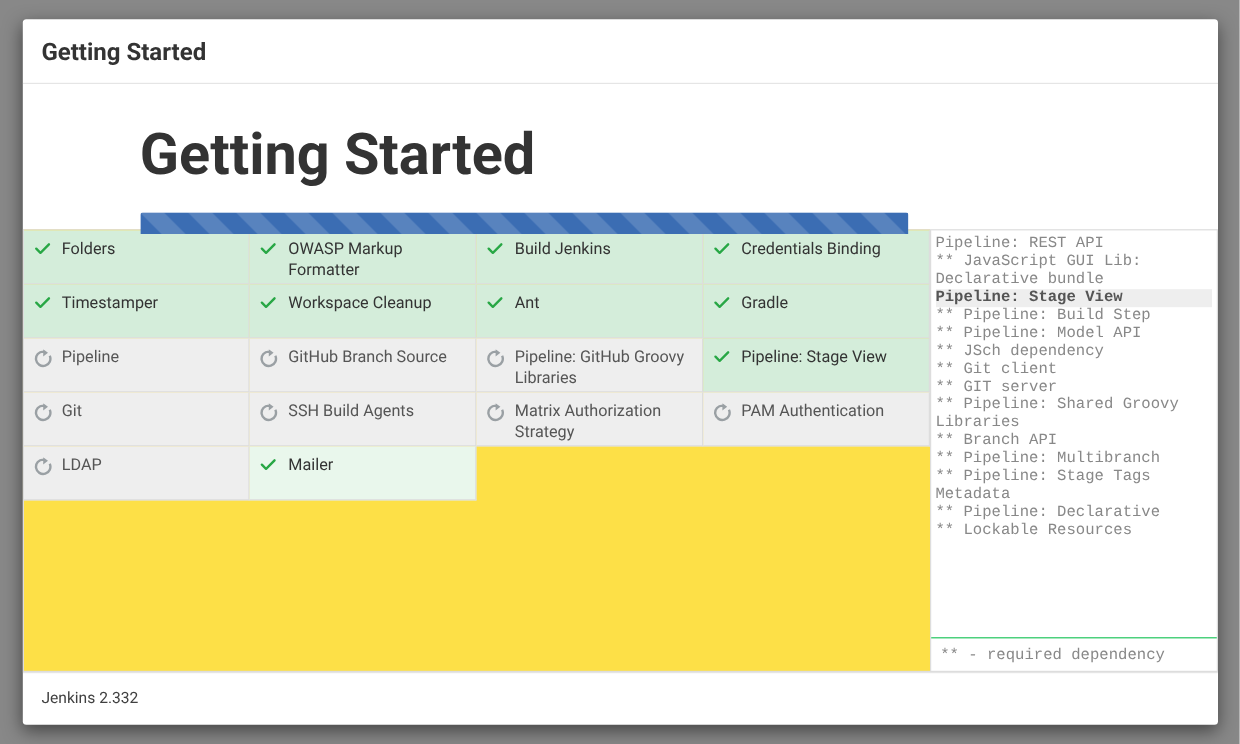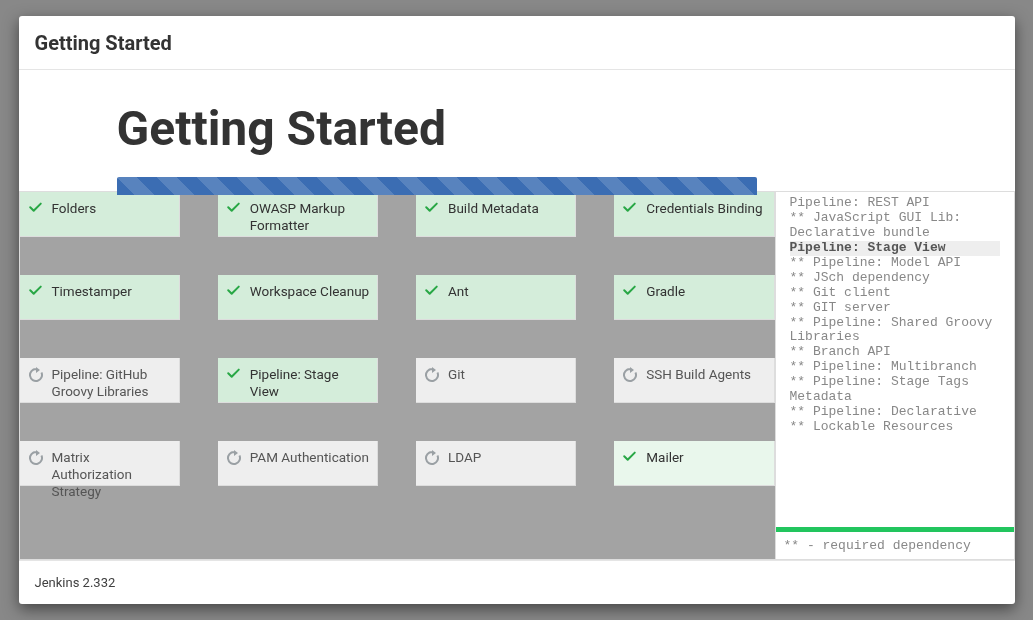--- a/index.html
+++ b/index.html
@@ -64,25 +64,24 @@
     flex: 1;
     display: flex;
     min-height: 0;
     margin-top: -4px;
   }
   .grid {
     flex: 1;
     display: grid;
     grid-template-columns: repeat(4, 1fr);
     grid-auto-rows: 45px;
-    background: #a3a3a3;
+    background: #fde047;
     border: 1px solid #ddd;
     border-right: none;
     align-content: start;
-    gap: 38px;
   }
   .plugin {
     display: flex;
     align-items: flex-start;
     padding: 8px 6px 4px 8px;
     font-size: 13.5px;
     color: #333;
     border-right: 1px solid #ddd;
     border-bottom: 1px solid #ddd;
   }
@@ -111,32 +110,32 @@
     display: flex;
     flex-direction: column;
     font-family: "Courier New", Courier, monospace;
     font-size: 13px;
     color: #888;
     background: #fff;
   }
   .side-scroll {
     flex: 1;
     overflow-y: scroll;
-    padding: 4px 14px;
+    padding: 4px 4px;
     line-height: 1.15;
   }
   .side-scroll .line { white-space: normal; }
   .side-scroll .current {
     font-weight: bold;
     color: #555;
     background: #eee;
     display: block;
   }
   .side-foot {
-    border-top: 5px solid #22c55e;
+    border-top: 1px solid #22c55e;
     padding: 6px 8px;
     font-family: "Courier New", Courier, monospace;
     font-size: 13px;
     color: #888;
   }
   .modal-foot {
     border-top: 1px solid #e5e5e5;
     padding: 14px 16px;
     font-size: 13px;
     color: #404040;
@@ -180,21 +179,21 @@
             </svg>
           </span>
           <span class="name">OWASP Markup Formatter</span>
         </div>
         <div class="plugin success">
           <span class="icon">
             <svg class="check-svg" viewBox="0 0 16 16">
               <path d="M13.485 1.929a1 1 0 0 1 0 1.414L6.414 10.414a1 1 0 0 1-1.414 0L1.515 6.929a1 1 0 1 1 1.414-1.414L5.707 8.293l6.364-6.364a1 1 0 0 1 1.414 0z"></path>
             </svg>
           </span>
-          <span class="name">Build Metadata</span>
+          <span class="name">Build Jenkins</span>
         </div>
         <div class="plugin success">
           <span class="icon">
             <svg class="check-svg" viewBox="0 0 16 16">
               <path d="M13.485 1.929a1 1 0 0 1 0 1.414L6.414 10.414a1 1 0 0 1-1.414 0L1.515 6.929a1 1 0 1 1 1.414-1.414L5.707 8.293l6.364-6.364a1 1 0 0 1 1.414 0z"></path>
             </svg>
           </span>
           <span class="name">Credentials Binding</span>
         </div>
         <div class="plugin success">
@@ -221,20 +220,36 @@
           </span>
           <span class="name">Ant</span>
         </div>
         <div class="plugin success">
           <span class="icon">
             <svg class="check-svg" viewBox="0 0 16 16">
               <path d="M13.485 1.929a1 1 0 0 1 0 1.414L6.414 10.414a1 1 0 0 1-1.414 0L1.515 6.929a1 1 0 1 1 1.414-1.414L5.707 8.293l6.364-6.364a1 1 0 0 1 1.414 0z"></path>
             </svg>
           </span>
           <span class="name">Gradle</span>
+        </div>
+        <div class="plugin pending">
+          <span class="icon">
+            <svg class="spin-svg" viewBox="0 0 16 16">
+              <path d="M8 3a5 5 0 1 0 4.546 2.914l1.79-.894A7 7 0 1 1 8 1v2zm0-3l4 3-4 3V0z"></path>
+            </svg>
+          </span>
+          <span class="name">Pipeline</span>
+        </div>
+        <div class="plugin pending">
+          <span class="icon">
+            <svg class="spin-svg" viewBox="0 0 16 16">
+              <path d="M8 3a5 5 0 1 0 4.546 2.914l1.79-.894A7 7 0 1 1 8 1v2zm0-3l4 3-4 3V0z"></path>
+            </svg>
+          </span>
+          <span class="name">GitHub Branch Source</span>
         </div>
         <div class="plugin pending">
           <span class="icon">
             <svg class="spin-svg" viewBox="0 0 16 16">
               <path d="M8 3a5 5 0 1 0 4.546 2.914l1.79-.894A7 7 0 1 1 8 1v2zm0-3l4 3-4 3V0z"></path>
             </svg>
           </span>
           <span class="name">Pipeline: GitHub Groovy Libraries</span>
         </div>
         <div class="plugin success">
@@ -293,20 +308,21 @@
           </span>
           <span class="name">Mailer</span>
         </div>
       </div>
 
     <div class="side">
       <div class="side-scroll" id="log-scroll">
           <div class="line">   Pipeline: REST API</div>
           <div class="line">** JavaScript GUI Lib: Declarative bundle</div>
           <div class="line current">Pipeline: Stage View</div>
+          <div class="line">** Pipeline: Build Step</div>
           <div class="line">** Pipeline: Model API</div>
           <div class="line">** JSch dependency</div>
           <div class="line">** Git client</div>
           <div class="line">** GIT server</div>
           <div class="line">** Pipeline: Shared Groovy Libraries</div>
           <div class="line">** Branch API</div>
           <div class="line">** Pipeline: Multibranch</div>
           <div class="line">** Pipeline: Stage Tags Metadata</div>
           <div class="line">** Pipeline: Declarative</div>
           <div class="line">** Lockable Resources</div>

